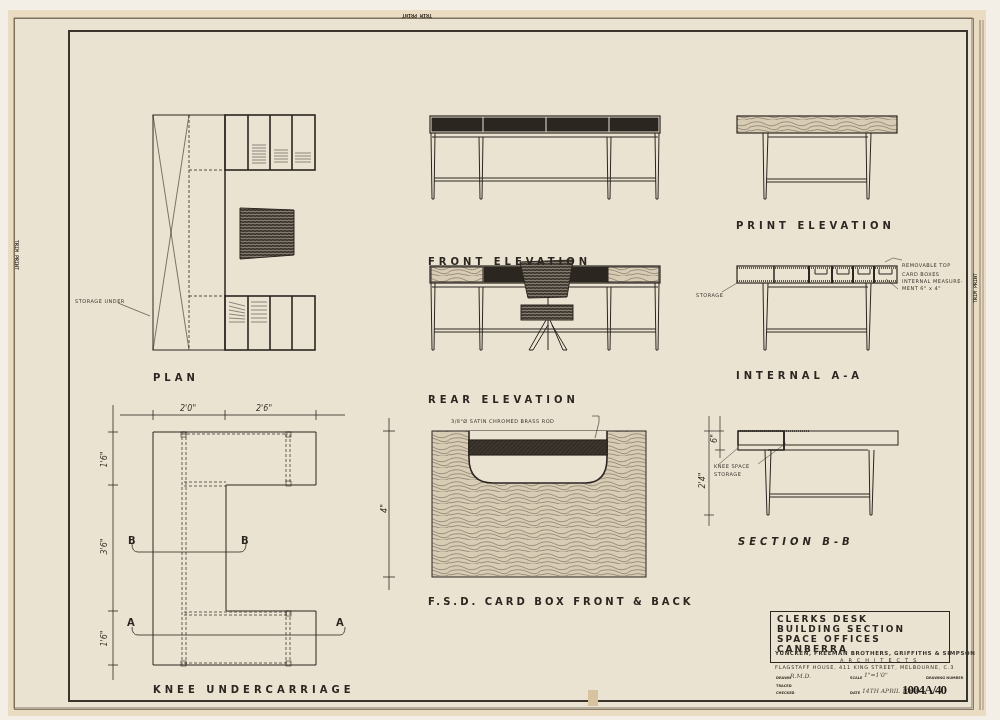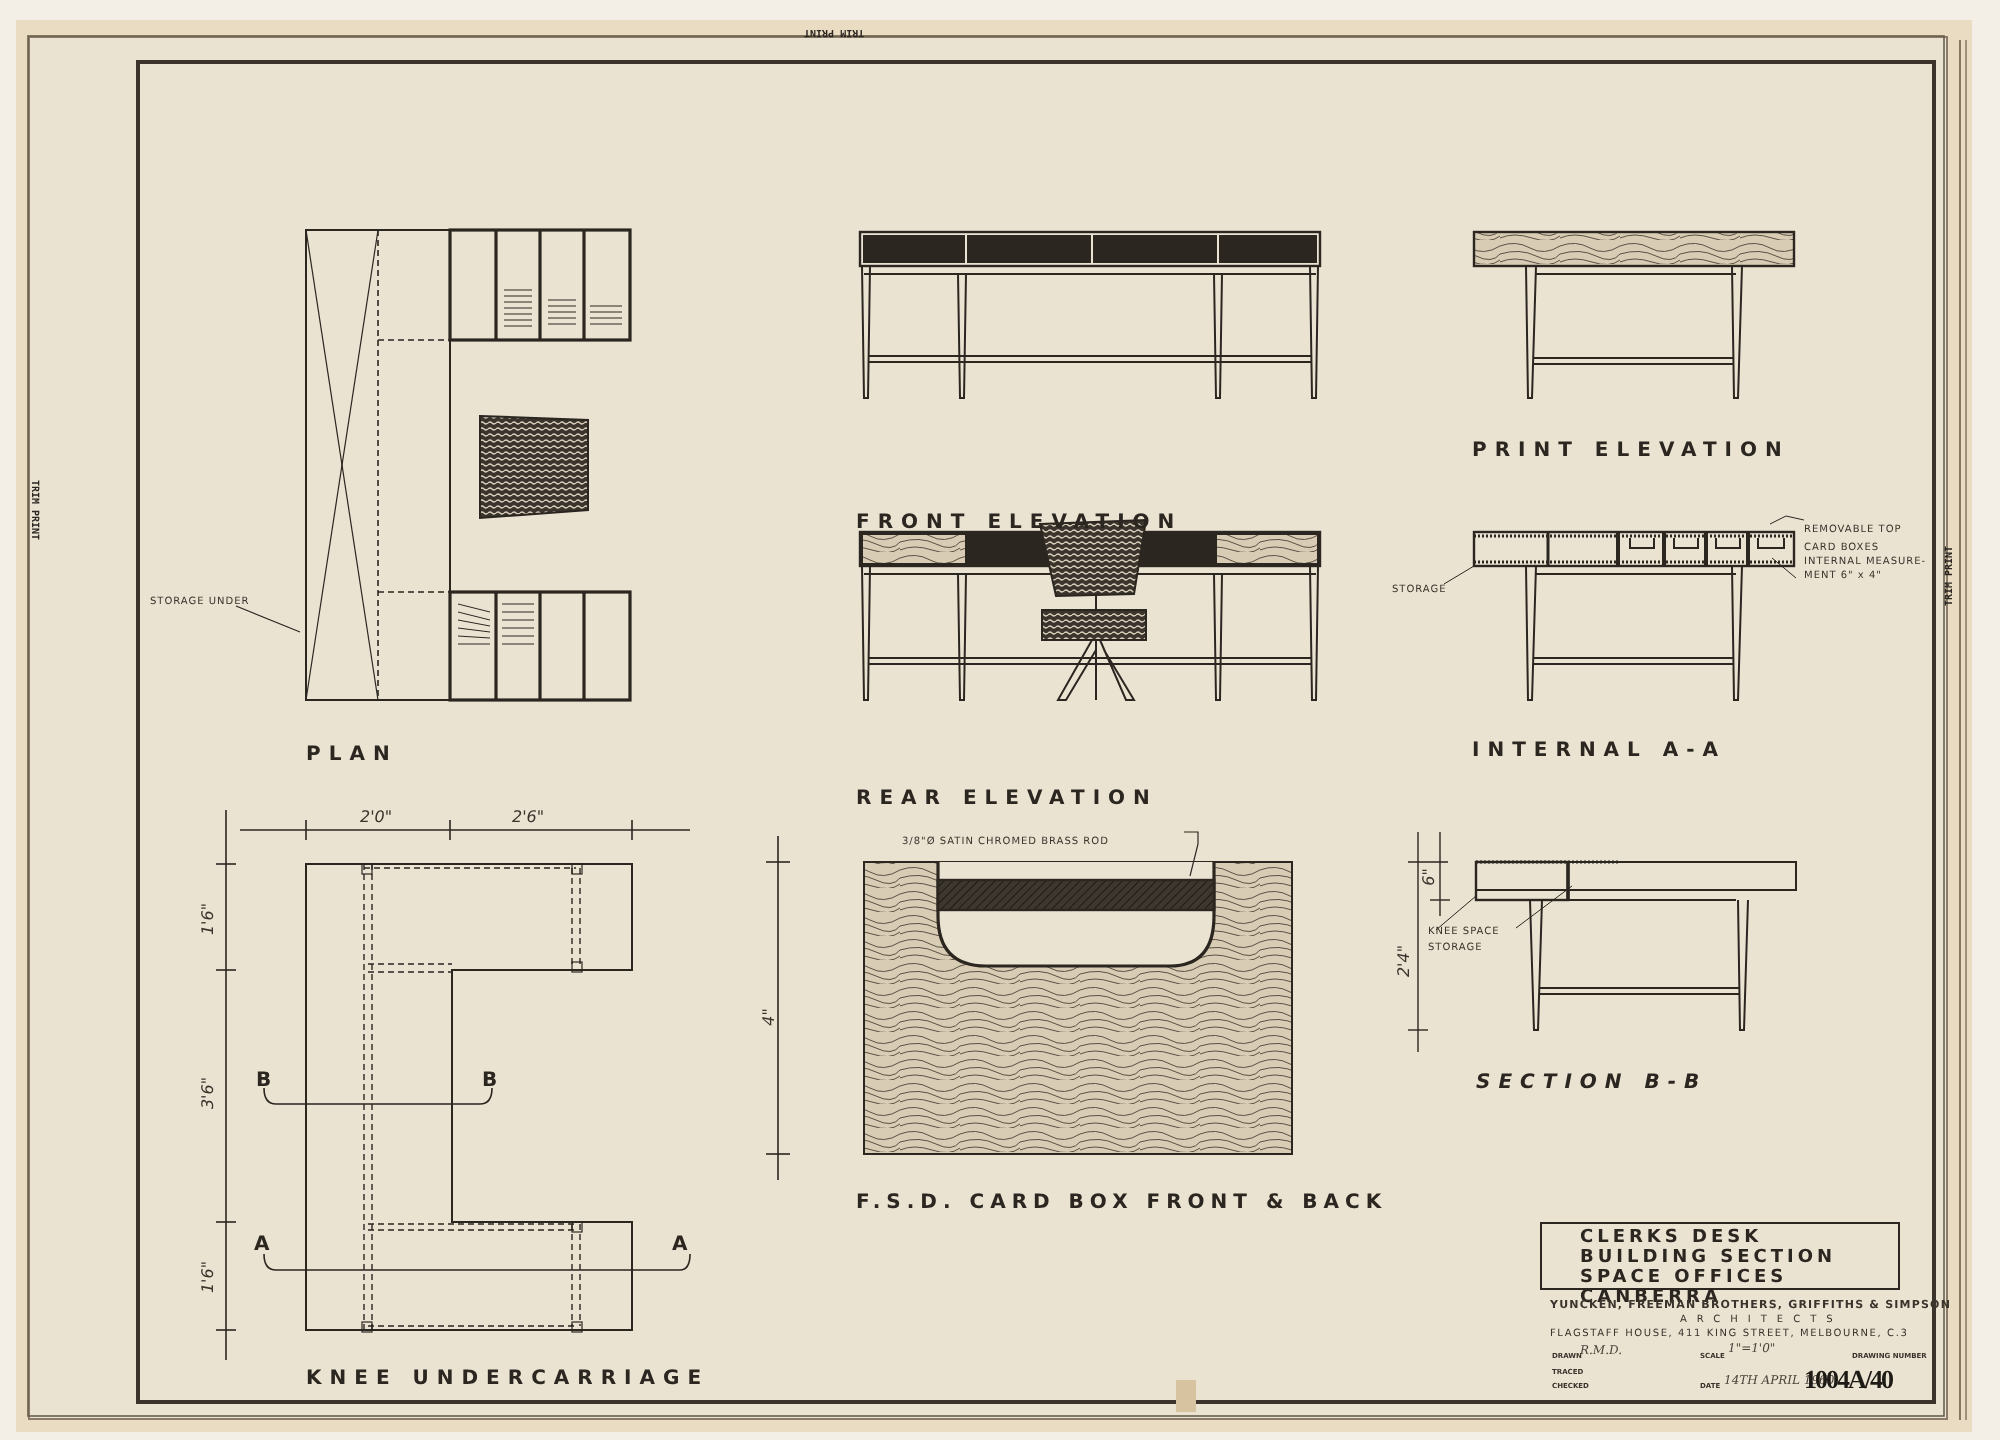--- a/index.html
+++ b/index.html
@@ -5,21 +5,21 @@
   html, body { margin:0; padding:0; }
   body { width:1000px; height:720px; background:#f3efe6; position:relative; overflow:hidden; font-family:"DejaVu Sans", sans-serif; }
   .sheet { position:absolute; left:8px; top:10px; width:978px; height:706px; background:#e9dcc2; }
   .paper { position:absolute; left:14px; top:18px; width:958px; height:690px; background:#ebe3d2; border:1px solid #8a7c66; }
   .frame { position:absolute; left:68px; top:30px; width:900px; height:672px; border:2px solid #3a342c; box-sizing:border-box; }
   svg.draw { position:absolute; left:0; top:0; width:1000px; height:720px; }
   .lbl { position:absolute; font-family:"DejaVu Sans", sans-serif; font-weight:bold; font-size:10px; letter-spacing:4px; color:#2b2620; white-space:nowrap; }
   .note { position:absolute; font-family:"DejaVu Sans", sans-serif; font-size:5px; letter-spacing:0.5px; color:#3a342c; white-space:nowrap; }
   .dim { position:absolute; font-family:"DejaVu Sans", sans-serif; font-style:italic; font-size:8px; color:#3a342c; white-space:nowrap; }
   .trim { position:absolute; font-family:"DejaVu Sans Mono", monospace; font-size:5px; font-weight:bold; color:#2b2620; white-space:nowrap; }
-  .titlebox { position:absolute; left:770px; top:611px; width:180px; height:34px; border:1.5px solid #2b2620; box-sizing:border-box; padding:2px 19px; }
+  .titlebox { position:absolute; left:770px; top:611px; width:180px; height:52px; border:1.5px solid #2b2620; box-sizing:border-box; padding:2px 6px; }
   .titlebox div { font-weight:bold; font-size:9px; letter-spacing:2px; line-height:10px; color:#2b2620; }
   .firm { position:absolute; left:775px; top:650px; font-weight:bold; font-size:5.5px; letter-spacing:0.6px; color:#3a342c; }
   .arch { position:absolute; left:840px; top:657px; font-size:5px; letter-spacing:5px; color:#3a342c; }
   .addr { position:absolute; left:775px; top:664px; font-size:5px; letter-spacing:0.8px; color:#3a342c; }
   .meta { position:absolute; font-size:3.5px; font-weight:bold; color:#3a342c; }
   .hand { position:absolute; font-family:"DejaVu Serif", serif; font-style:italic; font-size:6px; color:#4a4238; }
   .drawno { position:absolute; left:902px; top:682px; font-family:Liberation Serif, serif; font-weight:bold; font-size:13px; letter-spacing:-1px; color:#1e1a15; }
 </style>
 </head>
 <body>

